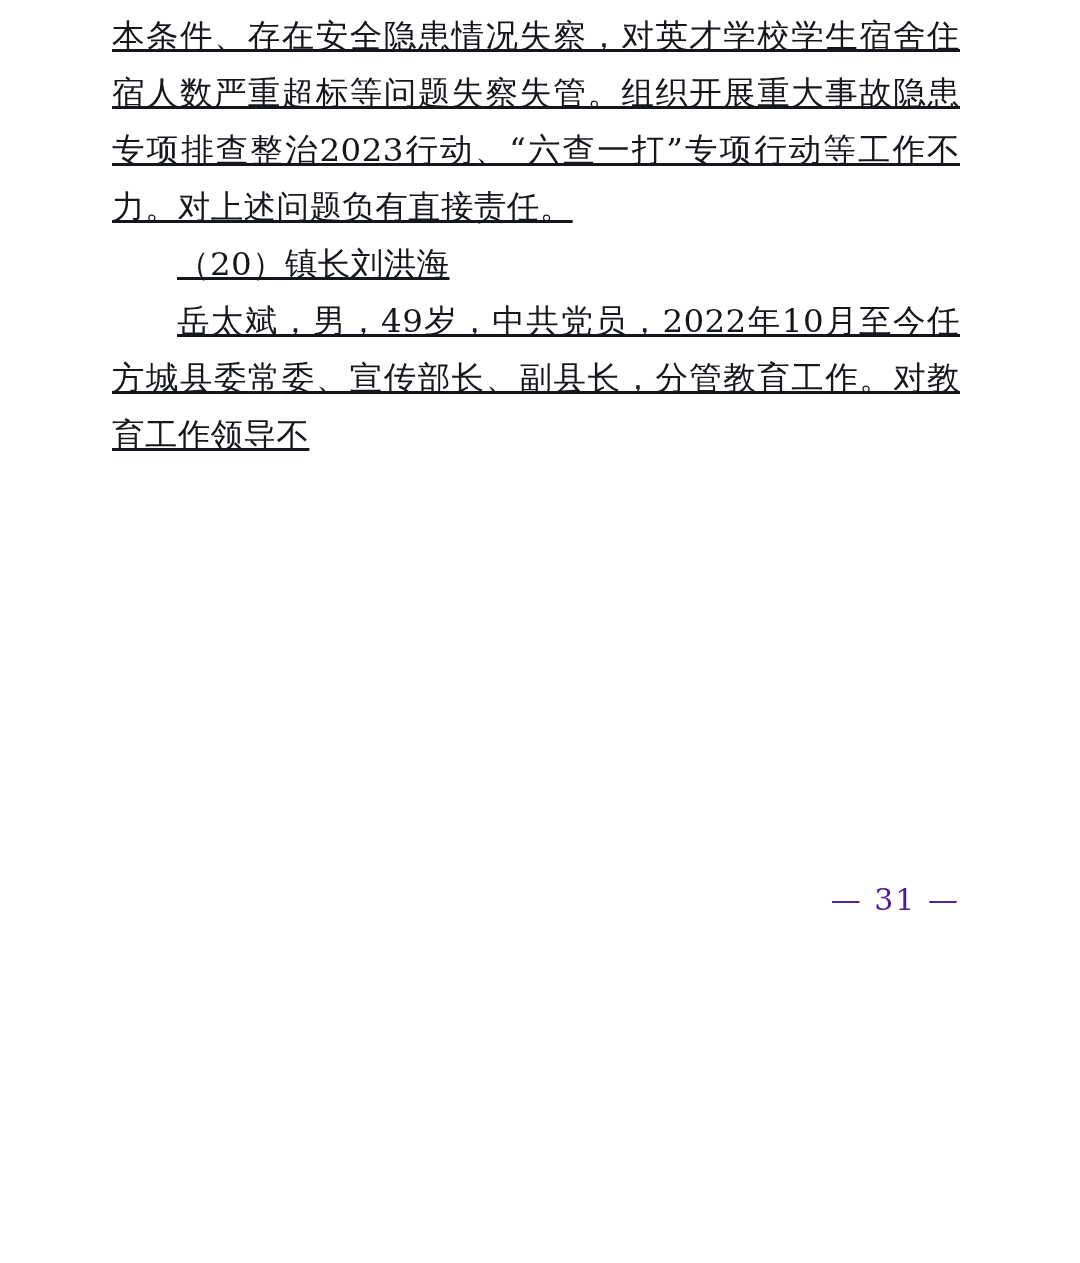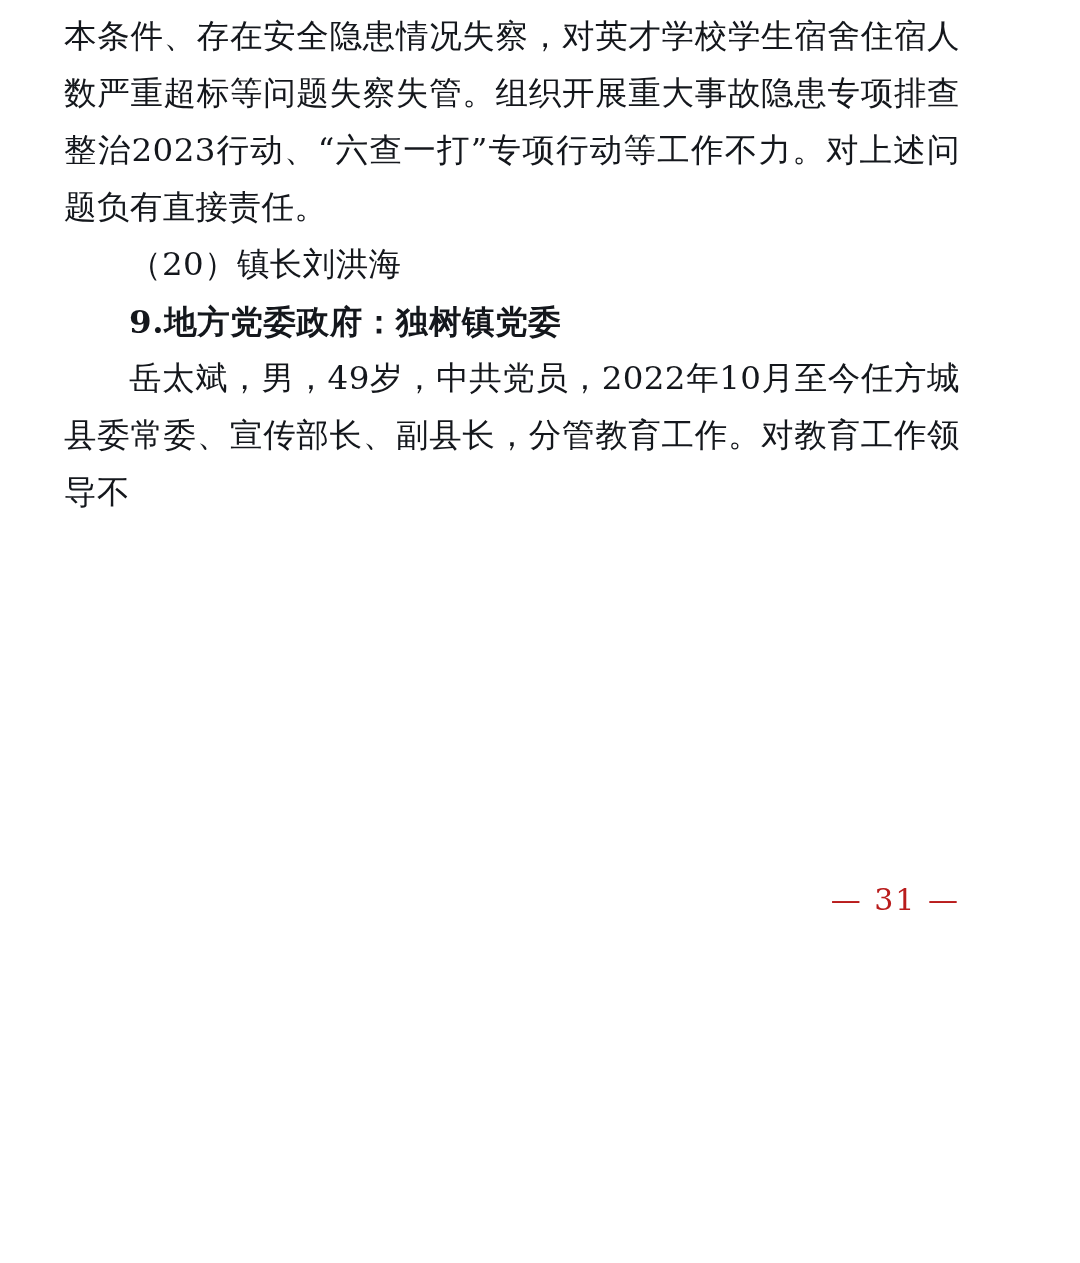--- a/index.html
+++ b/index.html
@@ -14,21 +14,22 @@
     font-family: "DejaVu Serif", "Liberation Serif", serif;
     color: #14171c;
     overflow: hidden;
   }
   .page {
     position: absolute;
     left: 0; top: 0;
     width: 1080px;
     height: 939px;
     box-sizing: border-box;
-    padding: 8px 120px 0 64px;
+    padding: 8px 120px 0 112px;
+    text-decoration: underline;
   }
   .doc-body {
     font-size: 32.5px;
     line-height: 57px;
     letter-spacing: 0.4px;
     text-align: justify;
     text-justify: inter-ideograph;
   }
   p {
     margin: 0;
@@ -44,27 +45,26 @@
     font-weight: bold;
     text-indent: 2em;
     letter-spacing: 0.6px;
   }
   .footer {
     position: absolute;
     right: 120px;
     bottom: 22px;
     font-size: 30px;
     letter-spacing: 2px;
-    color: #b91c1c;
+    color: #4c1d95;
   }
 </style>
 </head>
 <body>
 
 <div class="page">
   <div class="doc-body">
     <p class="para para-cont">本条件、存在安全隐患情况失察，对英才学校学生宿舍住宿人数严重超标等问题失察失管。组织开展重大事故隐患专项排查整治2023行动、“六查一打”专项行动等工作不力。对上述问题负有直接责任。</p>
     <p class="para">（20）镇长刘洪海</p>
-    <p class="heading">9.地方党委政府：独树镇党委</p>
     <p class="para">岳太斌，男，49岁，中共党员，2022年10月至今任方城县委常委、宣传部长、副县长，分管教育工作。对教育工作领导不</p>
   </div>
   <div class="footer">— 31 —</div>
 </div>
 
 </body></html>

